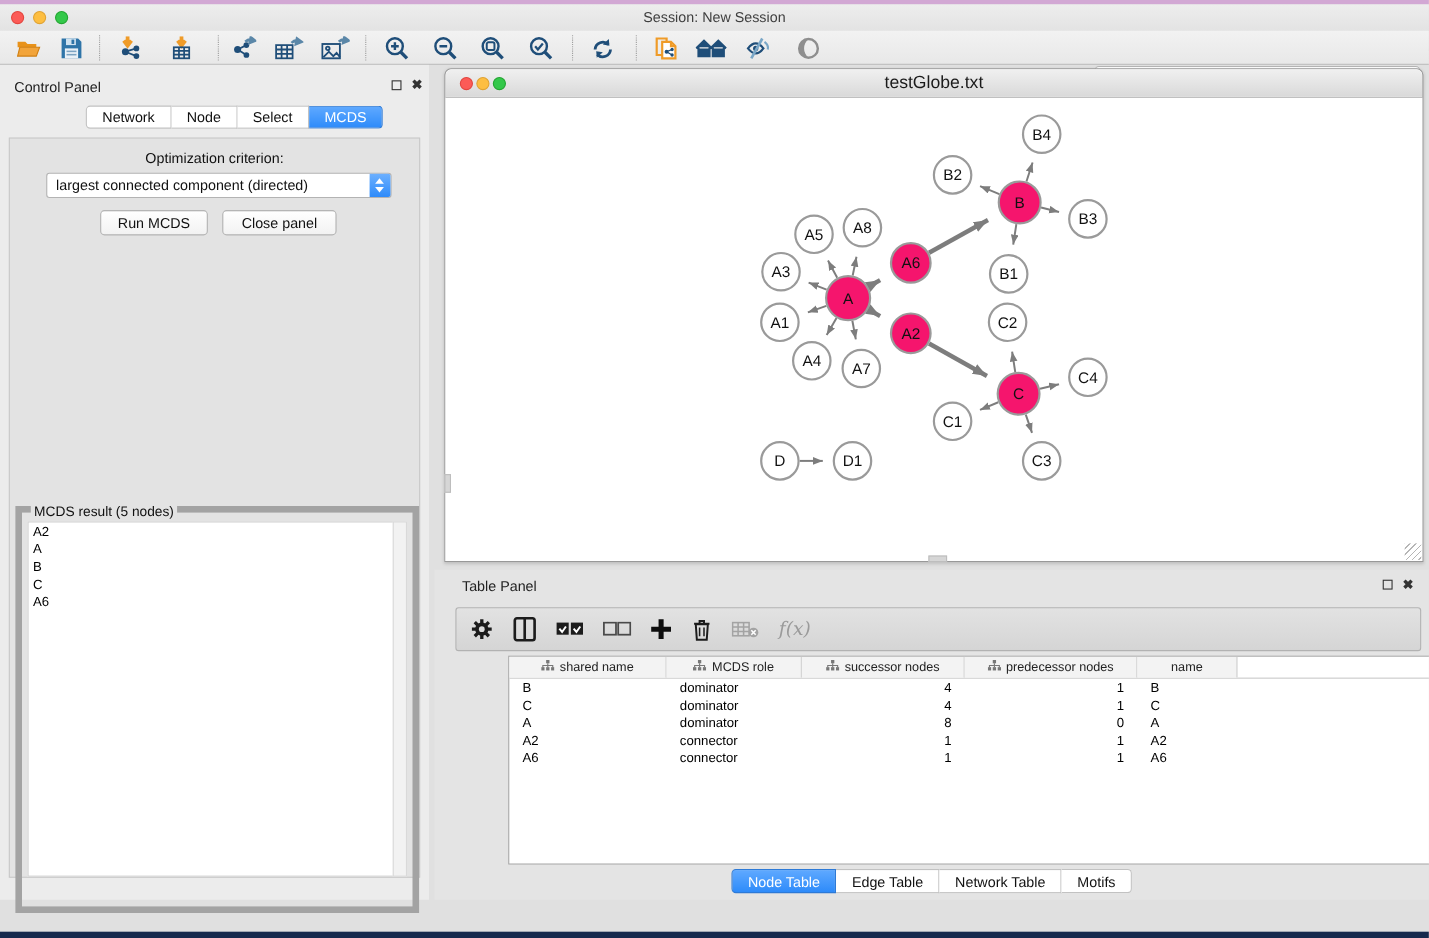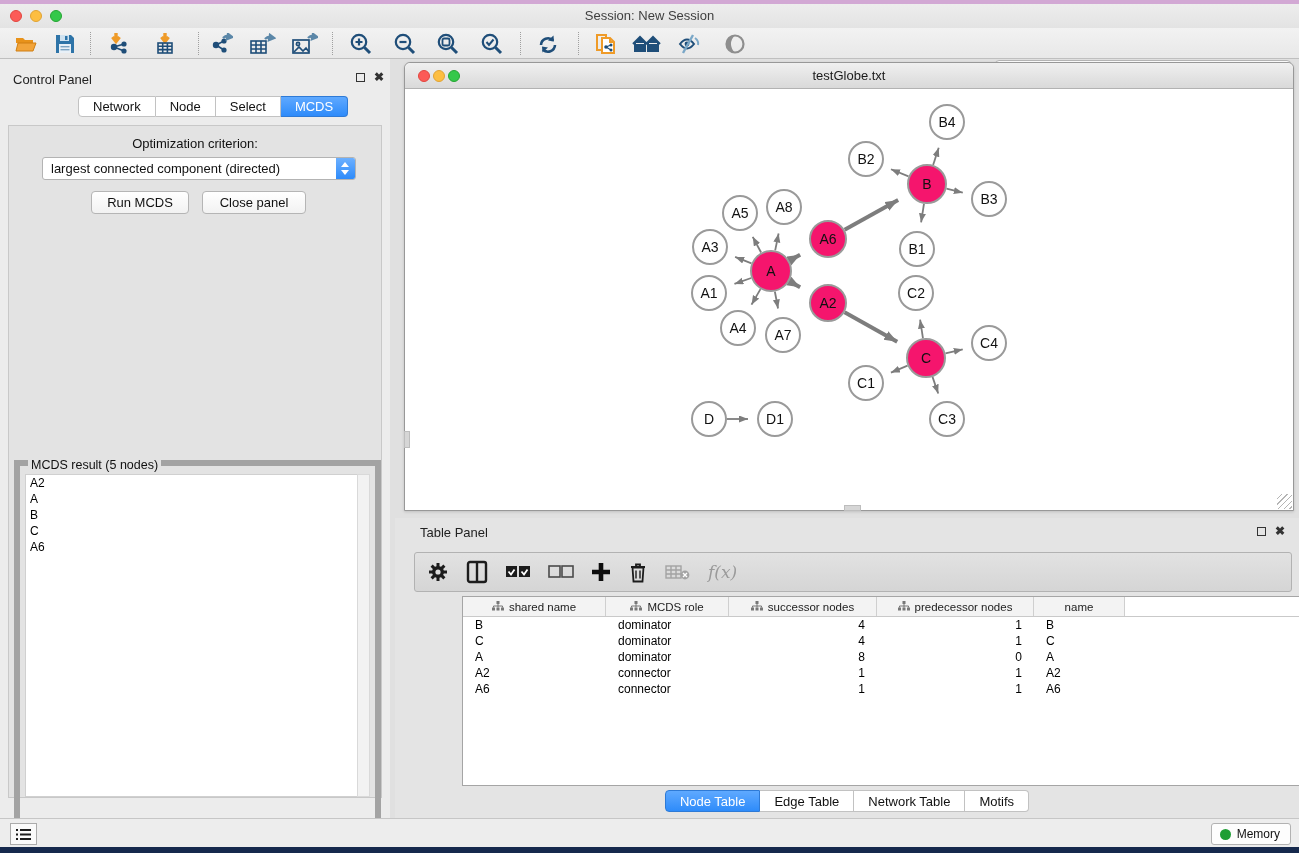--- a/index.html
+++ b/index.html
@@ -65,21 +65,21 @@
   .result-scroll { position:absolute; right:5px; top:8px; width:13px; height:323px;
     background:#f2f2f2; border:1px solid #d9d9d9; }
   .result-item { font-size:12px; color:#000; line-height:16px; padding-left:4px; }
 
   
   .net-window { left:404px; top:62px; width:890px; height:449px; background:#fff;
     border:1px solid #989898; border-radius:6px 6px 0 0; box-shadow:0 1px 3px rgba(0,0,0,.15); }
   .net-titlebar { position:absolute; left:0; top:0; width:100%; height:26px;
     background:linear-gradient(#f0f0f0,#d9d9d9); border-bottom:1px solid #b2b2b2;
     border-radius:6px 6px 0 0; }
-  .net-title { text-align:center; line-height:26px; font-size:13px; color:#1a1a1a; }
+  .net-title { text-align:center; line-height:26px; font-size:16px; color:#1a1a1a; }
   .net-tl { position:absolute; top:7px; width:12px; height:12px; border-radius:50%; }
   .net-content { position:absolute; left:0; top:26px; width:888px; height:421px; background:#fff; }
   .splitter-v { left:404px; top:431px; width:6px; height:17px; background:#d6d6d6; border:1px solid #bdbdbd; }
   .splitter-h { left:844px; top:505px; width:17px; height:6px; background:#d6d6d6; border:1px solid #bdbdbd; }
   .resize-grip { right:1px; bottom:1px; width:15px; height:15px;
     background:repeating-linear-gradient(135deg, transparent 0 3px, #b5b5b5 3px 4px); }
 
   
   .table-panel { left:395px; top:518px; width:904px; height:300px; background:#e4e4e4; }
   .tp-toolbar { left:414px; top:552px; width:878px; height:40px;
@@ -543,32 +543,14 @@
     <div class="abs" style="left:0; top:272px; width:904px; display:flex; justify-content:center;">
       <div style="display:flex;">
           <div class="tp-tab active">Node Table</div>
           <div class="tp-tab">Edge Table</div>
           <div class="tp-tab">Network Table</div>
           <div class="tp-tab">Motifs</div>
         </div>
     </div>
   </div>
 
-  <div class="abs statusbar">
-    <div class="list-btn">
-      <svg width="16" height="13">
-          <g stroke="#1c1c1c" stroke-width="2">
-            <path d="M4 2 h11 M4 6.5 h11 M4 11 h11"></path>
-          </g>
-          <g fill="#1c1c1c">
-            <rect x="0" y="1" width="2" height="2"></rect>
-            <rect x="0" y="5.5" width="2" height="2"></rect>
-            <rect x="0" y="10" width="2" height="2"></rect>
-          </g>
-        </svg>
-    </div>
-    <div class="memory-btn">
-      <span class="mem-dot"></span>
-      <span>Memory</span>
-    </div>
-  </div>
   <div class="abs bottom-strip"></div>
 </div>
 
 </body></html>

